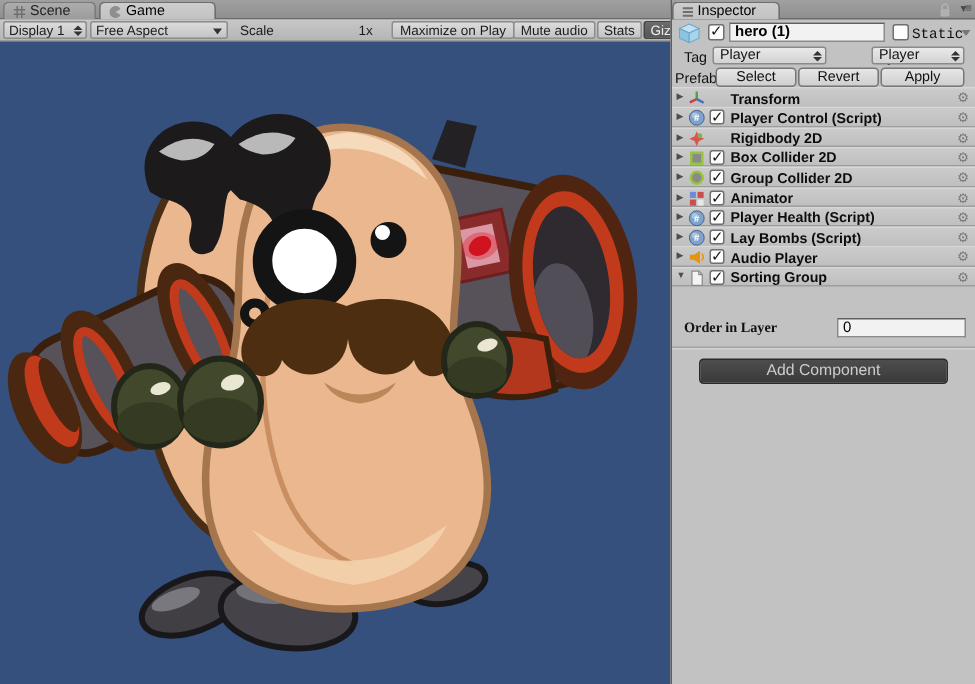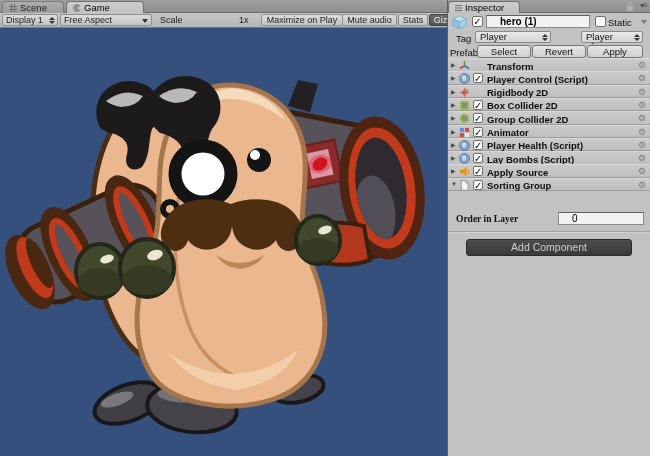--- a/index.html
+++ b/index.html
@@ -34,21 +34,21 @@
   #scale-thumb { position:absolute; left:193px; top:16px; width:9px; height:9px; border-radius:50%; background:radial-gradient(#d9d9d9,#b2b2b2); border:1px solid #707070; }
 
   
   #game-viewport { position:absolute; left:0; top:28px; width:447px; height:428px; background:#35507c; }
   #game-viewport svg { display:block; }
 
   
   .insp-row { position:absolute; left:0; width:202px; height:14px; }
   .lbl { position:absolute; top:2px; font-size:9.5px; color:#111; }
   .cb { position:absolute; width:11px; height:11px; background:#fdfdfd; border:1px solid #6f6f6f; border-radius:2px; font-size:10px; line-height:9px; text-align:center; font-weight:bold; color:#111; }
-  .textfield { position:absolute; background:#f2f2f2; border:1px solid #8a8a8a; border-top-color:#5f5f5f; font-size:10px; padding:0 13px; line-height:11px; color:#000; }
+  .textfield { position:absolute; background:#f2f2f2; border:1px solid #8a8a8a; border-top-color:#5f5f5f; font-size:10px; padding:0 3px; line-height:11px; color:#000; }
   .dropdown { position:absolute; height:12px; background:linear-gradient(#e9e9e9,#d3d3d3); border:1px solid #8a8a8a; border-radius:2px; font-size:9.5px; line-height:10px; padding:0 12px 0 4px; color:#111; }
   .pbtn { position:absolute; top:0; height:13px; background:linear-gradient(#e6e6e6,#cfcfcf); border:1px solid #777; border-radius:3px; font-size:9.5px; line-height:11px; text-align:center; color:#111; }
 
   #component-list { position:absolute; left:0; top:0; width:202px; }
   .comp-row { position:absolute; left:0; width:202px; height:13.5px; background:linear-gradient(#cbcbcb,#bfbfbf); border-top:1px solid #d8d8d8; border-bottom:1px solid #9d9d9d; }
   .tri { position:absolute; left:3px; top:2px; font-size:6px; color:#4d4d4d; }
   .cicon { position:absolute; left:11px; top:1px; width:11px; height:11px; }
   .cicon svg { width:11px; height:11px; display:block; }
   .comp-cb { left:25px; top:1px; width:10px; height:10px; }
   .clabel { position:absolute; left:39px; top:1.5px; font-size:9.5px; font-weight:bold; color:#0d0d0d; white-space:nowrap; }
@@ -227,21 +227,21 @@
 
     <div class="insp-row" style="top:15px;">
       <svg style="position:absolute; left:3px; top:0;" width="17" height="14" viewBox="0 0 17 14">
         <path d="M8.5 1 L15 4 L8.5 7 L2 4 Z" fill="#bfe3f5" stroke="#6fa6c6" stroke-width="0.7"></path>
         <path d="M2 4 L8.5 7 L8.5 13.5 L2 10.5 Z" fill="#8cc3e0" stroke="#6fa6c6" stroke-width="0.7"></path>
         <path d="M15 4 L8.5 7 L8.5 13.5 L15 10.5 Z" fill="#a9d4ea" stroke="#6fa6c6" stroke-width="0.7"></path>
       </svg>
       <span class="cb" style="left:24px; top:1px;">✓</span>
       <span class="textfield" style="left:38px; top:0; width:104px; height:13px; font-weight:bold;">hero (1)</span>
       <span class="cb" style="left:147px; top:1px;"></span>
-      <span class="lbl" style="left:160px;">Static</span>
+      <span class="lbl" style="left:160px;font-family:Liberation Mono, monospace;">Static</span>
       <span class="caret-down" style="right:3px; top:5px; border-top-color:#777;"></span>
     </div>
 
     <div class="insp-row" style="top:31px;">
       <span class="lbl" style="left:8px;">Tag</span>
       <div class="dropdown" style="left:27px; width:76px;">
         <span>Player</span>
         <span class="dd-arrows"></span>
       </div>
       <span class="lbl" style="left:107px;padding-left:26px;">Layer</span>
@@ -359,21 +359,21 @@
         </div>
         <div class="comp-row" style="top: 164.4px;">
           <span class="tri">▶</span>
           <span class="cicon">
             <svg viewBox="0 0 12 12">
               <path d="M1 4.2 L4 4.2 L8.3 1.2 L8.3 10.8 L4 7.8 L1 7.8 Z" fill="#e8930c"></path>
               <path d="M9.6 3.5 A3.4 3.4 0 0 1 9.6 8.5" stroke="#e8930c" stroke-width="1.1" fill="none"></path>
             </svg>
           </span>
           <span class="cb comp-cb">✓</span>
-          <span class="clabel">Apply Source</span>
+          <span class="clabel">Audio Player</span>
           <span class="gear">⚙</span>
         </div>
         <div class="comp-row" style="top: 177.7px;">
           <span class="tri">▼</span>
           <span class="cicon">
             <svg viewBox="0 0 12 12">
               <path d="M2.5 0.8 L7.5 0.8 L10 3.3 L10 11.2 L2.5 11.2 Z" fill="#f4f4f4" stroke="#8a8a8a" stroke-width="0.9"></path>
               <path d="M7.5 0.8 L7.5 3.3 L10 3.3" fill="none" stroke="#8a8a8a" stroke-width="0.9"></path>
             </svg>
           </span>

